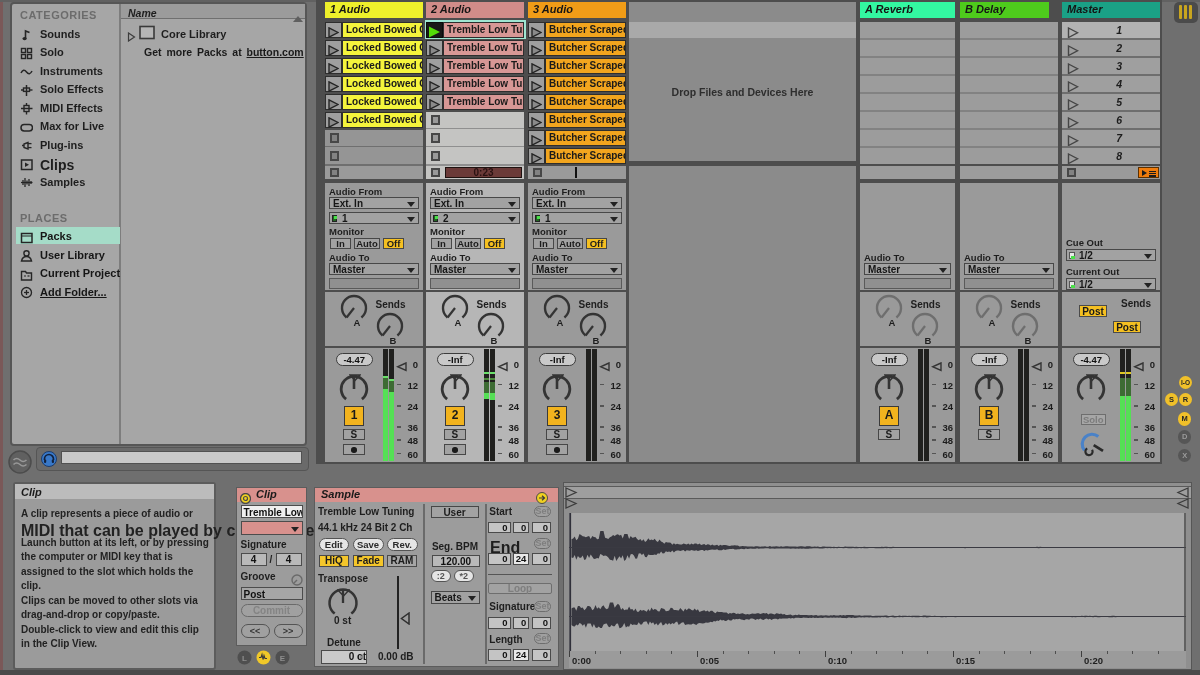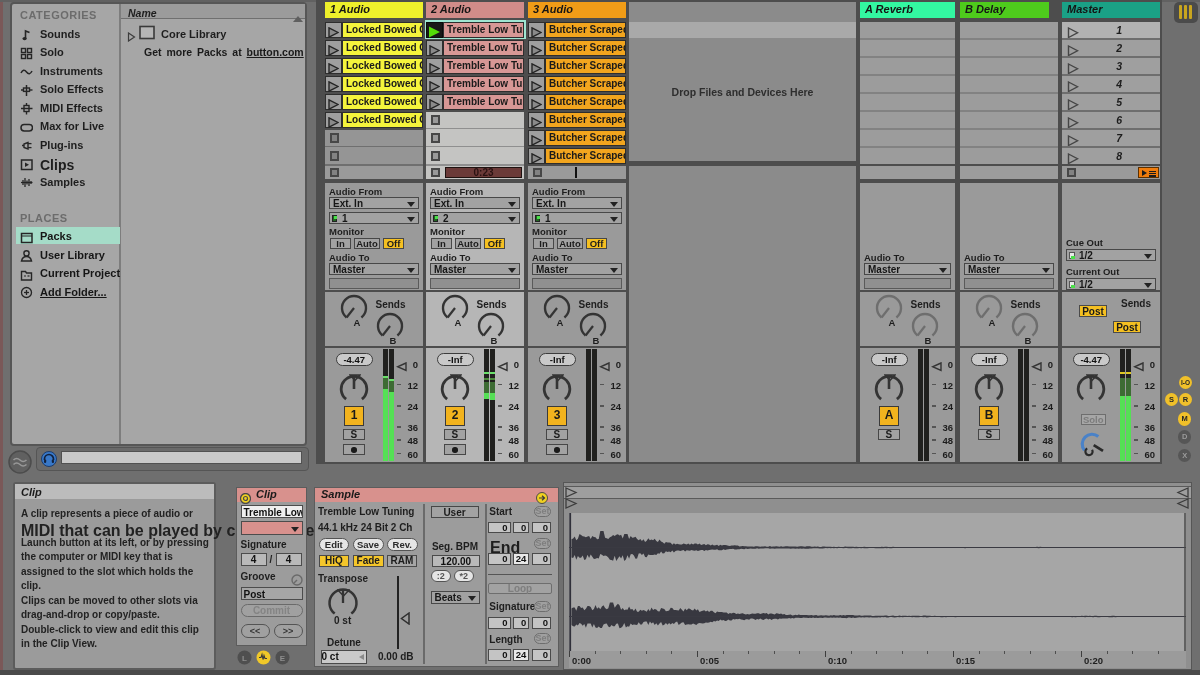--- a/index.html
+++ b/index.html
@@ -746,21 +746,21 @@
 <div style="left:318px;top:572.5px;font-size:10px;color:#1e1e1e;white-space:nowrap;">Transpose</div>
 <div style="left:337px;top:582.5px;width:13px;height:8px"><svg width="13" height="8" viewBox="0 0 13 8">
       <path d="M1 1 L12 1 L6.5 7 z" fill="none" stroke="#333" stroke-width="1.4"></path>
     </svg></div>
 <div style="left:327px;top:588px;width:32px;height:31px"><svg width="32" height="31" viewBox="0 0 32 31">
       <path d="M7.7 25.6 A13.5 13.5 0 1 1 24.3 25.6" fill="none" stroke="#343434" stroke-width="2.5"></path>
       <line x1="16.0" y1="15.0" x2="16.0" y2="1.5" stroke="#343434" stroke-width="2.3"></line>
     </svg></div>
 <div style="left:334px;top:614.5px;font-size:10px;color:#1e1e1e;white-space:nowrap;">0 st</div>
 <div style="left:327px;top:636.5px;font-size:10px;color:#1e1e1e;white-space:nowrap;">Detune</div>
-<div style="left:320.5px;top:650px;width:46.5px;height:14px;background:#cacaca;border:1px solid #4a4a4a;font-size:10px;color:#111;text-align:left;line-height:12.5px">0 ct<span style="position:absolute;right:2px;top:3px;width:0;height:0;border-top:3.5px solid transparent;border-bottom:3.5px solid transparent;border-right:5px solid #8a8a8a"></span></div>
+<div style="left:320.5px;top:650px;width:46.5px;height:14px;background:#cacaca;border:1px solid #4a4a4a;font-size:10px;color:#111;text-align:right;line-height:12.5px">0 ct<span style="position:absolute;right:2px;top:3px;width:0;height:0;border-top:3.5px solid transparent;border-bottom:3.5px solid transparent;border-right:5px solid #8a8a8a"></span></div>
 <div style="left:378px;top:650.5px;font-size:10px;color:#1e1e1e;white-space:nowrap;">0.00 dB</div>
 <div style="left:397px;top:576px;width:2px;height:73px;background:#222"></div>
 <div style="left:399.5px;top:611px;width:10px;height:13px"><svg width="10" height="13" viewBox="0 0 10 13">
       <path d="M9 1 L1.5 6.5 L9 12 z" fill="none" stroke="#2e2e2e" stroke-width="1.5"></path>
     </svg></div>
 <div style="left:422.5px;top:504px;width:2px;height:160px;background:#6a6a6a"></div>
 <div style="left:485px;top:504px;width:2px;height:160px;background:#6a6a6a"></div>
 <div class="btn" style="left:430.5px;top:505.6px;width:48px;height:12.5px;line-height:11px;font-size:10px">User</div>
 <div style="left:431.9px;top:541px;font-size:10px;color:#1e1e1e;white-space:nowrap;">Seg. BPM</div>
 <div style="left:431.9px;top:554.8px;width:48px;height:12.5px;background:#b9b9b9;border:1px solid #4a4a4a;font-size:10px;color:#111;text-align:center;line-height:11px">120.00</div>

